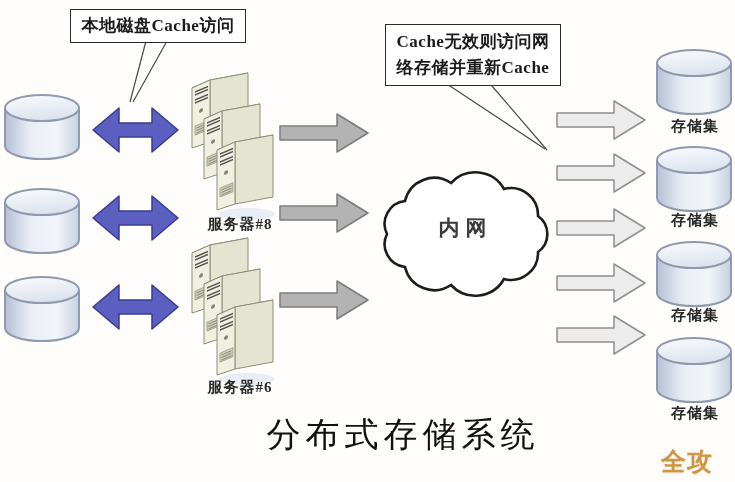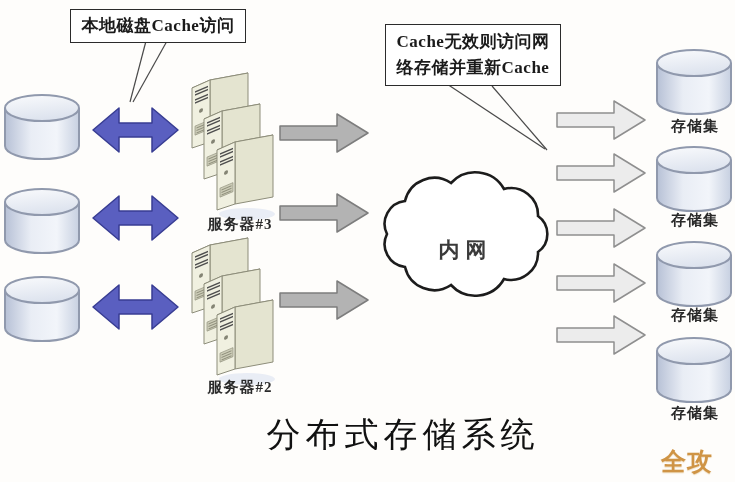--- a/index.html
+++ b/index.html
@@ -13,21 +13,21 @@
     display:flex;flex-direction:column;align-items:center;justify-content:center;
     font-size:17px;font-weight:600;letter-spacing:.5px;text-align:center;z-index:3;
   }
   .callout span{display:block;line-height:26px;white-space:nowrap;}
   .lbl{
     position:absolute;text-align:center;font-size:15px;font-weight:700;
     letter-spacing:1px;color:#2a2a2a;z-index:3;white-space:nowrap;
   }
   .cloud-lbl{
     position:absolute;left:408px;top:214px;width:115px;text-align:center;
-    font-size:21px;font-weight:600;letter-spacing:6px;color:#3a3a3a;z-index:3;margin-top:22px;
+    font-size:21px;font-weight:600;letter-spacing:6px;color:#3a3a3a;z-index:3;
   }
   .main-title{
     position:absolute;left:188px;top:412px;width:430px;text-align:center;
     font-size:34px;font-weight:500;letter-spacing:5px;color:#111;z-index:3;white-space:nowrap;
   }
   .watermark{
     position:absolute;left:661px;top:445px;z-index:4;
     font-family:"Liberation Sans", sans-serif;font-size:25px;font-weight:bold;
     letter-spacing:1px;color:#cf9445;text-shadow:0 1px 1px rgba(210,160,80,.35);
   }
@@ -136,22 +136,22 @@
     <span>Cache无效则访问网</span>
     <span>络存储并重新Cache</span>
   </div>
 
   <div class="callout" style="left:70px;top:9px;width:174px;height:32px;">
     <span>本地磁盘Cache访问</span>
   </div>
 
   <div class="cloud-lbl">内网</div>
 
-  <div class="lbl" style="left:196px;top:215px;width:88px;">服务器#3</div>
-  <div class="lbl" style="left:196px;top:378px;width:88px;">服务器#2</div>
+  <div class="lbl" style="left:196px;top:215px;width:88px;">服务器#8</div>
+  <div class="lbl" style="left:196px;top:378px;width:88px;">服务器#6</div>
 
   <div class="lbl" style="left:661px;top:117px;width:68px;">存储集</div>
   <div class="lbl" style="left:661px;top:211px;width:68px;">存储集</div>
   <div class="lbl" style="left:661px;top:306px;width:68px;">存储集</div>
   <div class="lbl" style="left:661px;top:404px;width:68px;">存储集</div>
 
   <div class="main-title">分布式存储系统</div>
 
   <div class="watermark">全攻略</div>
 

